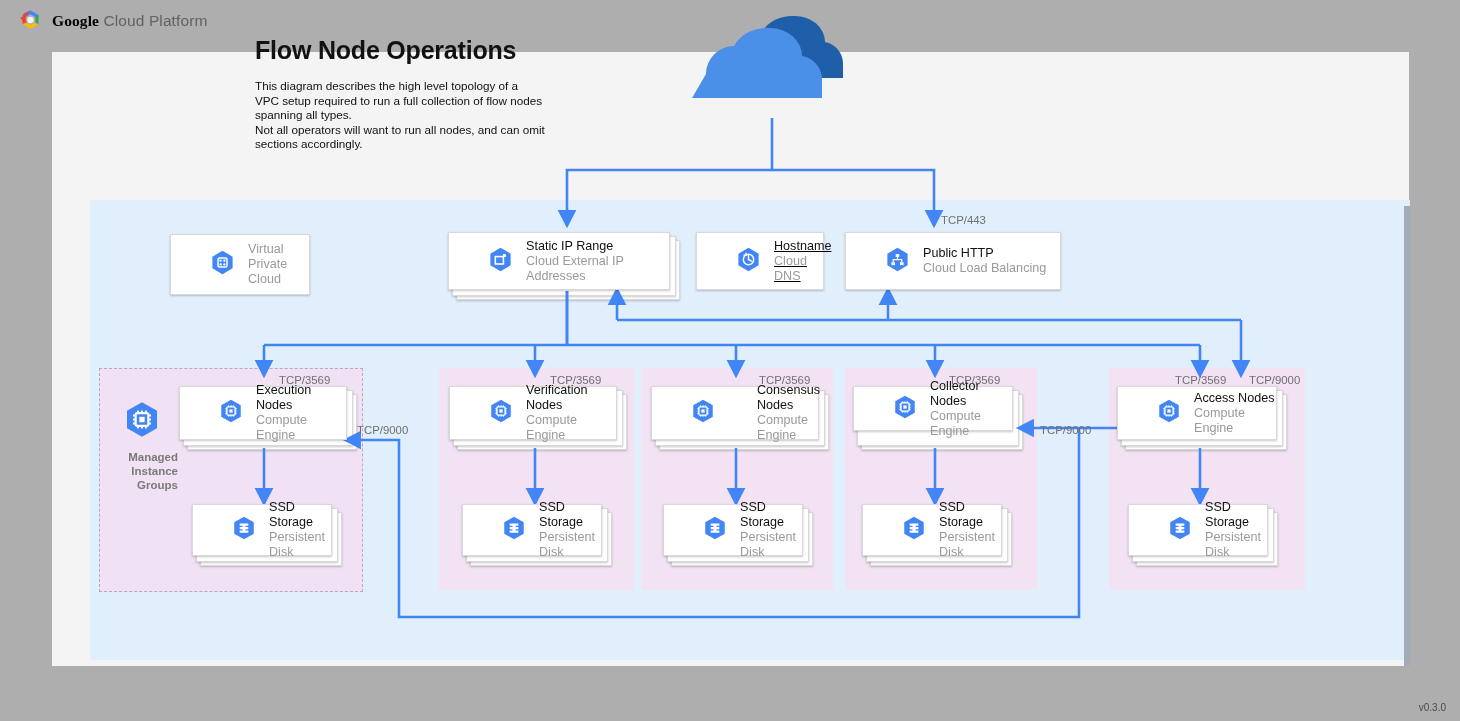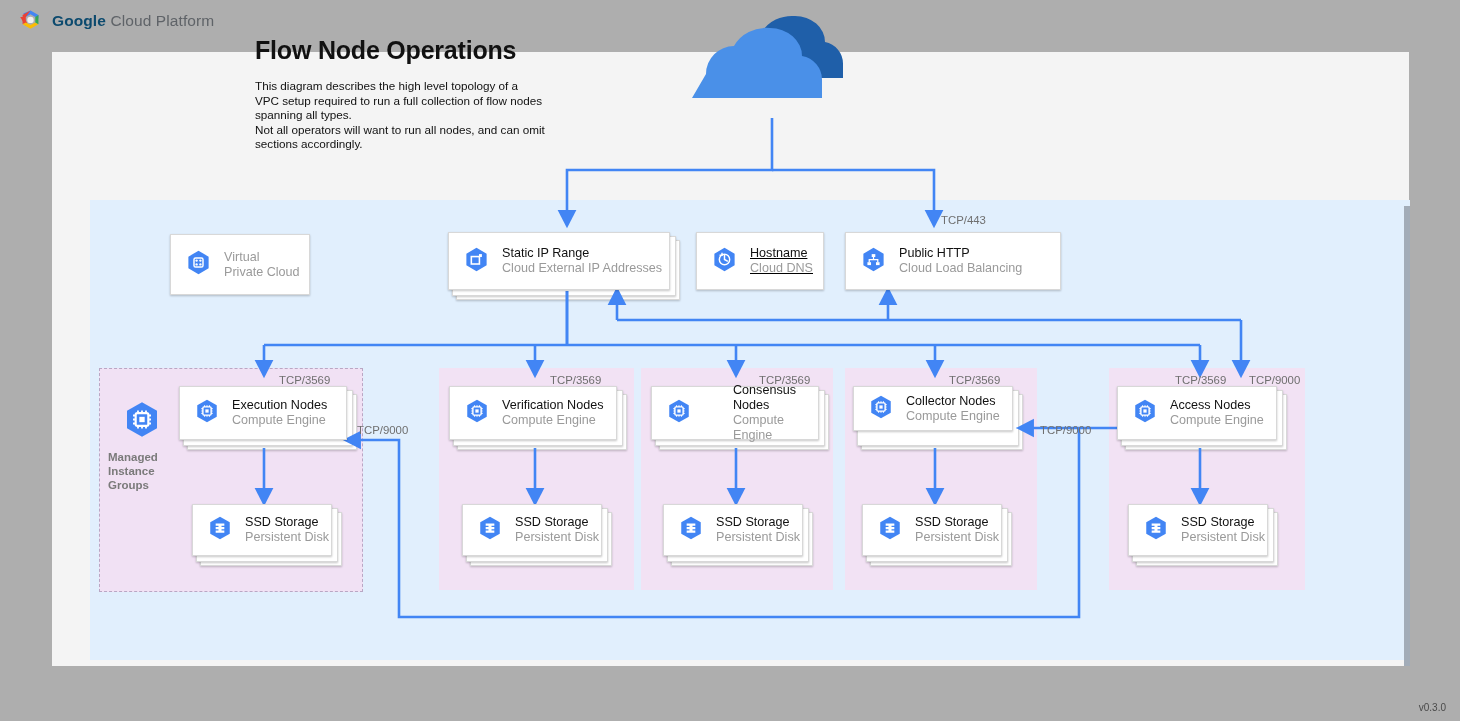--- a/index.html
+++ b/index.html
@@ -7,43 +7,43 @@
     width:1460px;height:721px;background:#aeaeae;
     font-family:"Liberation Sans",sans-serif;
     overflow:hidden;position:relative;
   }
   #root{position:absolute;left:0;top:0;width:1460px;height:721px;}
 
   
   .brand{position:absolute;left:18px;top:8px;display:flex;align-items:center;gap:9px;}
   .brand .logo{width:25px;height:25px;}
   .brand .txt{font-size:15.5px;color:#5f6368;letter-spacing:.1px;}
-  .brand .txt b{color:#0c4a6e;font-weight:bold;}
+  .brand .txt b{color:#000000;font-weight:bold;font-family:Liberation Serif, serif;}
 
   
   .canvas{position:absolute;left:52px;top:52px;width:1357px;height:614px;background:#f4f4f4;}
 
   
   .title{position:absolute;left:255px;top:36px;font-size:25px;font-weight:bold;color:#111;letter-spacing:-.2px;}
   .blurb{position:absolute;left:255px;top:79px;width:290px;font-size:11.7px;line-height:14.6px;color:#111;}
 
   
   .vpc{position:absolute;left:90px;top:200px;width:1320px;height:460px;background:#e1effd;}
   .vpc-shadow{position:absolute;left:1404px;top:206px;width:6px;height:460px;background:#a2acb8;}
 
   
   .pgroup{position:absolute;background:#f2e2f4;}
   .pgroup.dashed{border:1.6px dashed #b9a7c4;background:#f1e1f4;}
 
-  .mig-label{position:absolute;text-align:left;font-size:11.5px;line-height:14px;color:#7a7a7a;font-weight:bold;}
+  .mig-label{position:absolute;text-align:right;font-size:11.5px;line-height:14px;color:#7a7a7a;font-weight:bold;}
 
   
   .card{position:absolute;background:#fff;border:1px solid #d8d8d8;
         display:flex;align-items:center;box-sizing:border-box;
-        box-shadow:0 1px 2px rgba(0,0,0,.22);z-index:5;}
+        box-shadow:0 1px 2px rgba(0,0,0,.22);z-index:5;padding-left:24px;}
   .stack1,.stack2{position:absolute;background:#fff;border:1px solid #d8d8d8;
         box-shadow:0 1px 2px rgba(0,0,0,.22);z-index:3;}
   .stack2{z-index:2;}
   .card .ic{flex:0 0 auto;margin-left:14px;margin-right:12px;}
   .card .tx{display:flex;flex-direction:column;line-height:15px;}
   .card .t1{font-size:12.6px;color:#111;}
   .card .t2{font-size:12.6px;color:#9a9a9a;}
   .card.muted .t1{color:#9a9a9a;}
 
   

